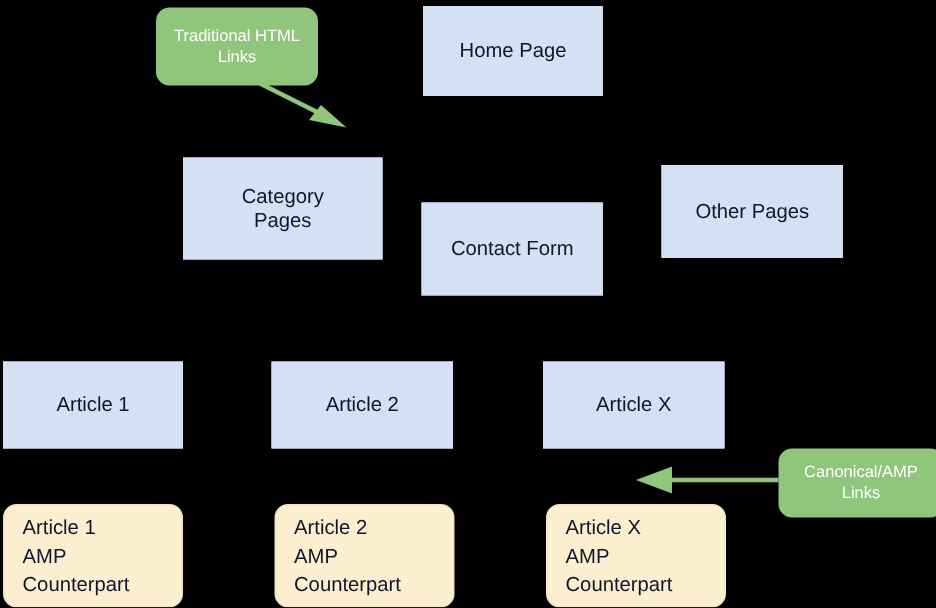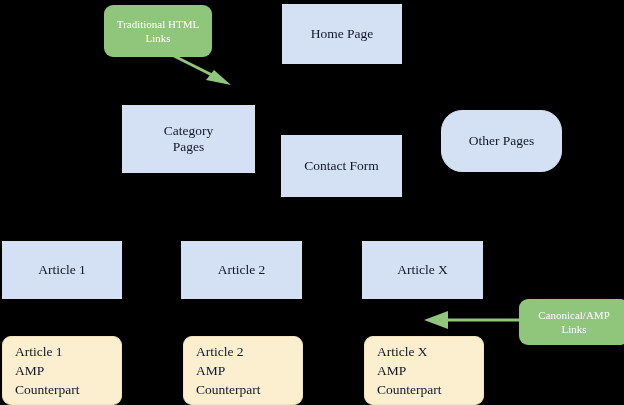--- a/index.html
+++ b/index.html
@@ -6,21 +6,21 @@
     margin: 0;
     padding: 0;
     background: #000000;
   }
   #canvas {
     position: relative;
     width: 624px;
     height: 405px;
     background: #000000;
     overflow: hidden;
-    font-family: Liberation Serif, serif;
+    font-family: Liberation Sans, sans-serif;
   }
   .node {
     position: absolute;
     box-sizing: border-box;
     display: flex;
     align-items: center;
     justify-content: center;
     text-align: center;
     color: #0f172a;
     font-size: 13.5px;
@@ -89,21 +89,21 @@
     <span>Home Page</span>
   </div>
 
   <div class="node page" style="left:122px; top:105px; width:133px; height:68px;">
     <span>Category
 Pages</span>
   </div>
   <div class="node page" style="left:281px; top:110px; width:121px; height:62px;margin-top:25px;">
     <span>Contact Form</span>
   </div>
-  <div class="node page" style="left:441px; top:110px; width:121px; height:62px;border-radius:21px;">
+  <div class="node page" style="left:441px; top:110px; width:121px; height:62px;">
     <span>Other Pages</span>
   </div>
 
   <div class="node page" style="left:2px; top:241px; width:120px; height:58px;">
     <span>Article 1</span>
   </div>
   <div class="node page" style="left:181px; top:241px; width:121px; height:58px;">
     <span>Article 2</span>
   </div>
   <div class="node page" style="left:362px; top:241px; width:121px; height:58px;">

